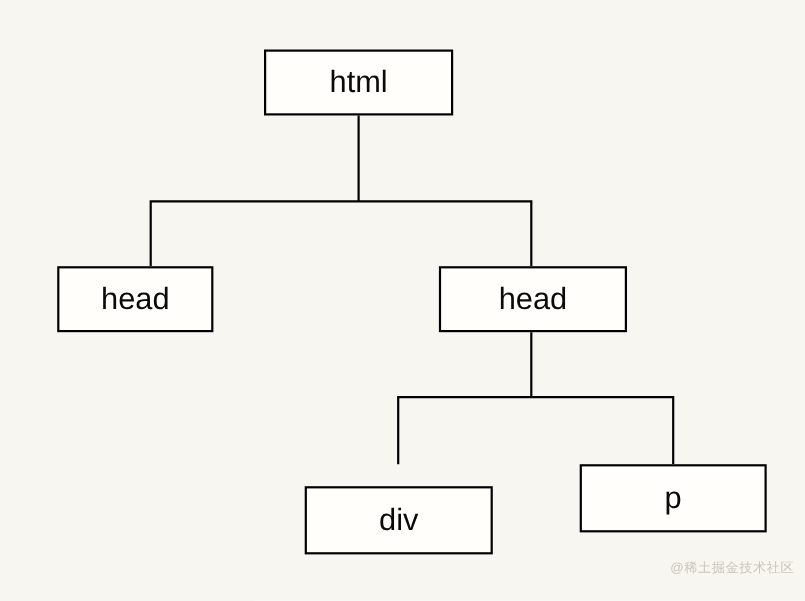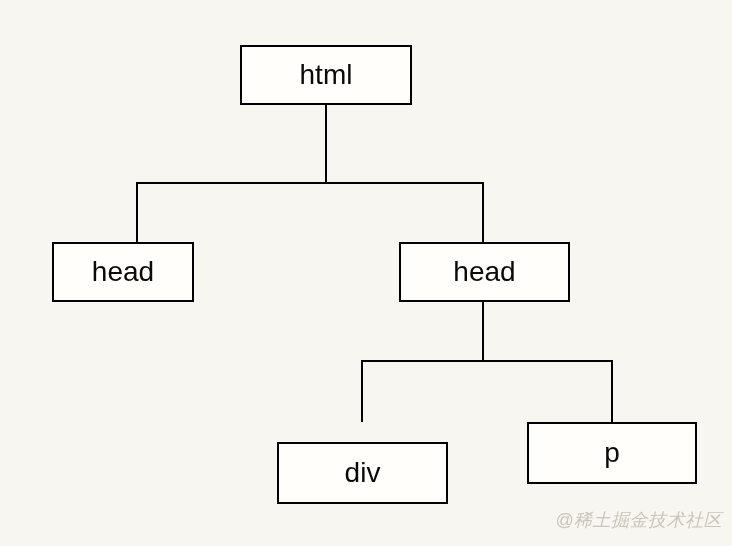--- a/index.html
+++ b/index.html
@@ -40,25 +40,24 @@
   }
   .node-html { left: 240px; top: 45px;  width: 172px; height: 60px; }
   .node-head { left: 52px;  top: 242px; width: 142px; height: 60px; }
   .node-body { left: 399px; top: 242px; width: 171px; height: 60px; }
   .node-div  { left: 277px; top: 421px; width: 171px; height: 62px; margin-top: 21px; }
   .node-p    { left: 527px; top: 422px; width: 170px; height: 62px; }
   .watermark {
     position: absolute;
     right: 10px;
     top: 508px;
-    font-size: 18px;
+    font-size: 12px;
     letter-spacing: 0.5px;
     color: var(--watermark-text, #c9c5bc);
     white-space: nowrap;
-    font-style: italic;
   }
 </style>
 </head>
 <body>
 
 <div class="stage">
 
   <svg class="connectors" viewBox="0 0 732 546" xmlns="http://www.w3.org/2000/svg" aria-hidden="true">
     <path d="M326 104 L326 183 L137 183 L137 242 M326 183 L483 183 L483 242"></path>
     <path d="M483 301 L483 361 L362 361 L362 422 M483 361 L612 361 L612 422"></path>

